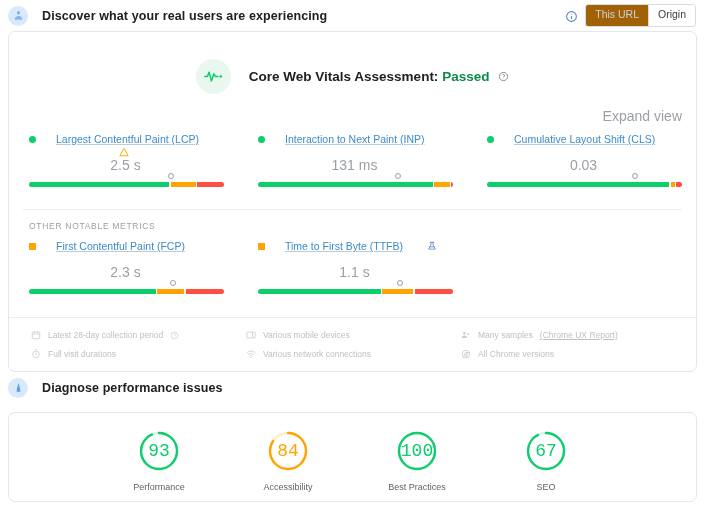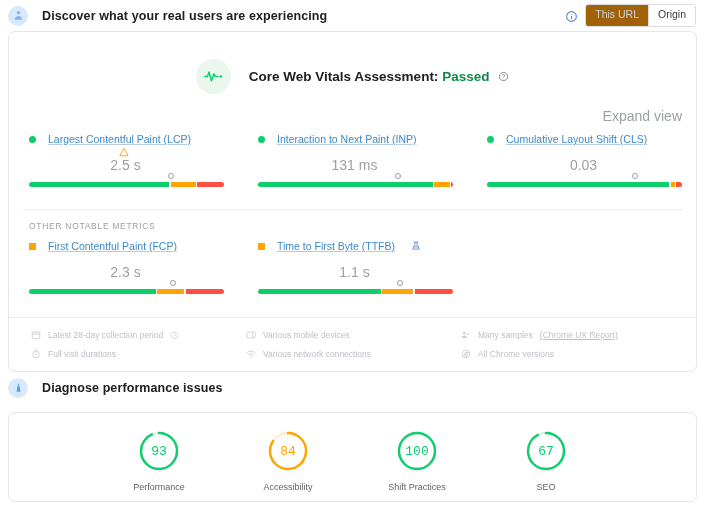--- a/index.html
+++ b/index.html
@@ -65,21 +65,21 @@
   }
   .assessment-text .passed { color: #0c8a4b; }
   .q-icon { display:inline-block; vertical-align: -1px; margin-left: 5px; color: #80868b; }
 
   .expand-row { display: flex; justify-content: flex-end; padding: 14px 14px 0 0; }
   .expand-link { font-size: 14px; color: #9aa0a6; }
 
   
   .metrics { display: flex; padding: 9px 0 0 0; }
   .metric { width: 233px; padding: 0 14px 0 20px; }
-  .metric-head { display: flex; align-items: center; gap: 12px; }
+  .metric-head { display: flex; align-items: center; gap: 20px; }
   .dot { width: 7px; height: 7px; border-radius: 50%; flex:0 0 auto; }
   .dot.good { background: #0cce6b; }
   .sq { width: 7px; height: 7px; flex:0 0 auto; }
   .sq.avg { background: #ffa400; }
   .metric-name {
     font-size: 10.5px; color: #3c8ac9; text-decoration: underline;
     text-decoration-color: #b9ccdc; white-space: nowrap;
   }
   .flask-icon { color: #5f87c7; margin-left: 4px; display:inline-flex; }
 
@@ -116,21 +116,21 @@
   .meta-text { font-size: 8.5px; color: #bdc1c6; white-space: nowrap; }
   .meta-link { color: #bdc1c6; text-decoration: underline; }
   .meta-ico { color: #c9cdd1; display:inline-flex; flex:0 0 auto; }
 
   
   .gauges { display: flex; justify-content: center; gap: 43px; padding-top: 16px; }
   .gauge { width: 86px; text-align: center; }
   .gauge-ring { position: relative; width: 44px; height: 44px; margin: 0 auto; }
   .gauge-num {
     position: absolute; inset: 0; display:flex; align-items:center; justify-content:center;
-    font-size: 13px; font-family: "Liberation Mono", monospace;
+    font-size: 18px; font-family: "Liberation Mono", monospace;
   }
   .gauge-label { font-size: 9px; color: #5f6368; margin-top: 9px; }
 </style>
 </head>
 <body>
 
 <div class="section-head">
   <span class="badge users">
     <svg width="13" height="13" viewBox="0 0 24 24" fill="#8ab4e8">
       <circle cx="12" cy="7" r="3.2"></circle>
@@ -401,21 +401,21 @@
     </div>
 
     <div class="gauge">
       <div class="gauge-ring">
           <svg width="44" height="44" viewBox="0 0 44 44" style="position: absolute; inset: 0px;">
             <circle cx="22" cy="22" r="18" fill="none" stroke="#d9f4e6" stroke-width="2.4" transform="rotate(-90 22 22)"></circle>
             <circle cx="22" cy="22" r="18" fill="none" stroke="#0cce6b" stroke-width="2.4" stroke-dasharray="113.09733552923255 0" stroke-linecap="round" transform="rotate(-90 22 22)"></circle>
           </svg>
         <span class="gauge-num" style="color: rgb(12, 206, 107);">100</span>
       </div>
-      <div class="gauge-label">Shift Practices</div>
+      <div class="gauge-label">Best Practices</div>
     </div>
 
     <div class="gauge">
       <div class="gauge-ring">
           <svg width="44" height="44" viewBox="0 0 44 44" style="position: absolute; inset: 0px;">
             <circle cx="22" cy="22" r="18" fill="none" stroke="#d9f4e6" stroke-width="2.4" transform="rotate(-90 22 22)"></circle>
             <circle cx="22" cy="22" r="18" fill="none" stroke="#0cce6b" stroke-width="2.4" stroke-dasharray="104.04954868689396 9.047786842338596" stroke-linecap="round" transform="rotate(-90 22 22)"></circle>
           </svg>
         <span class="gauge-num" style="color: rgb(12, 206, 107);">67</span>
       </div>

